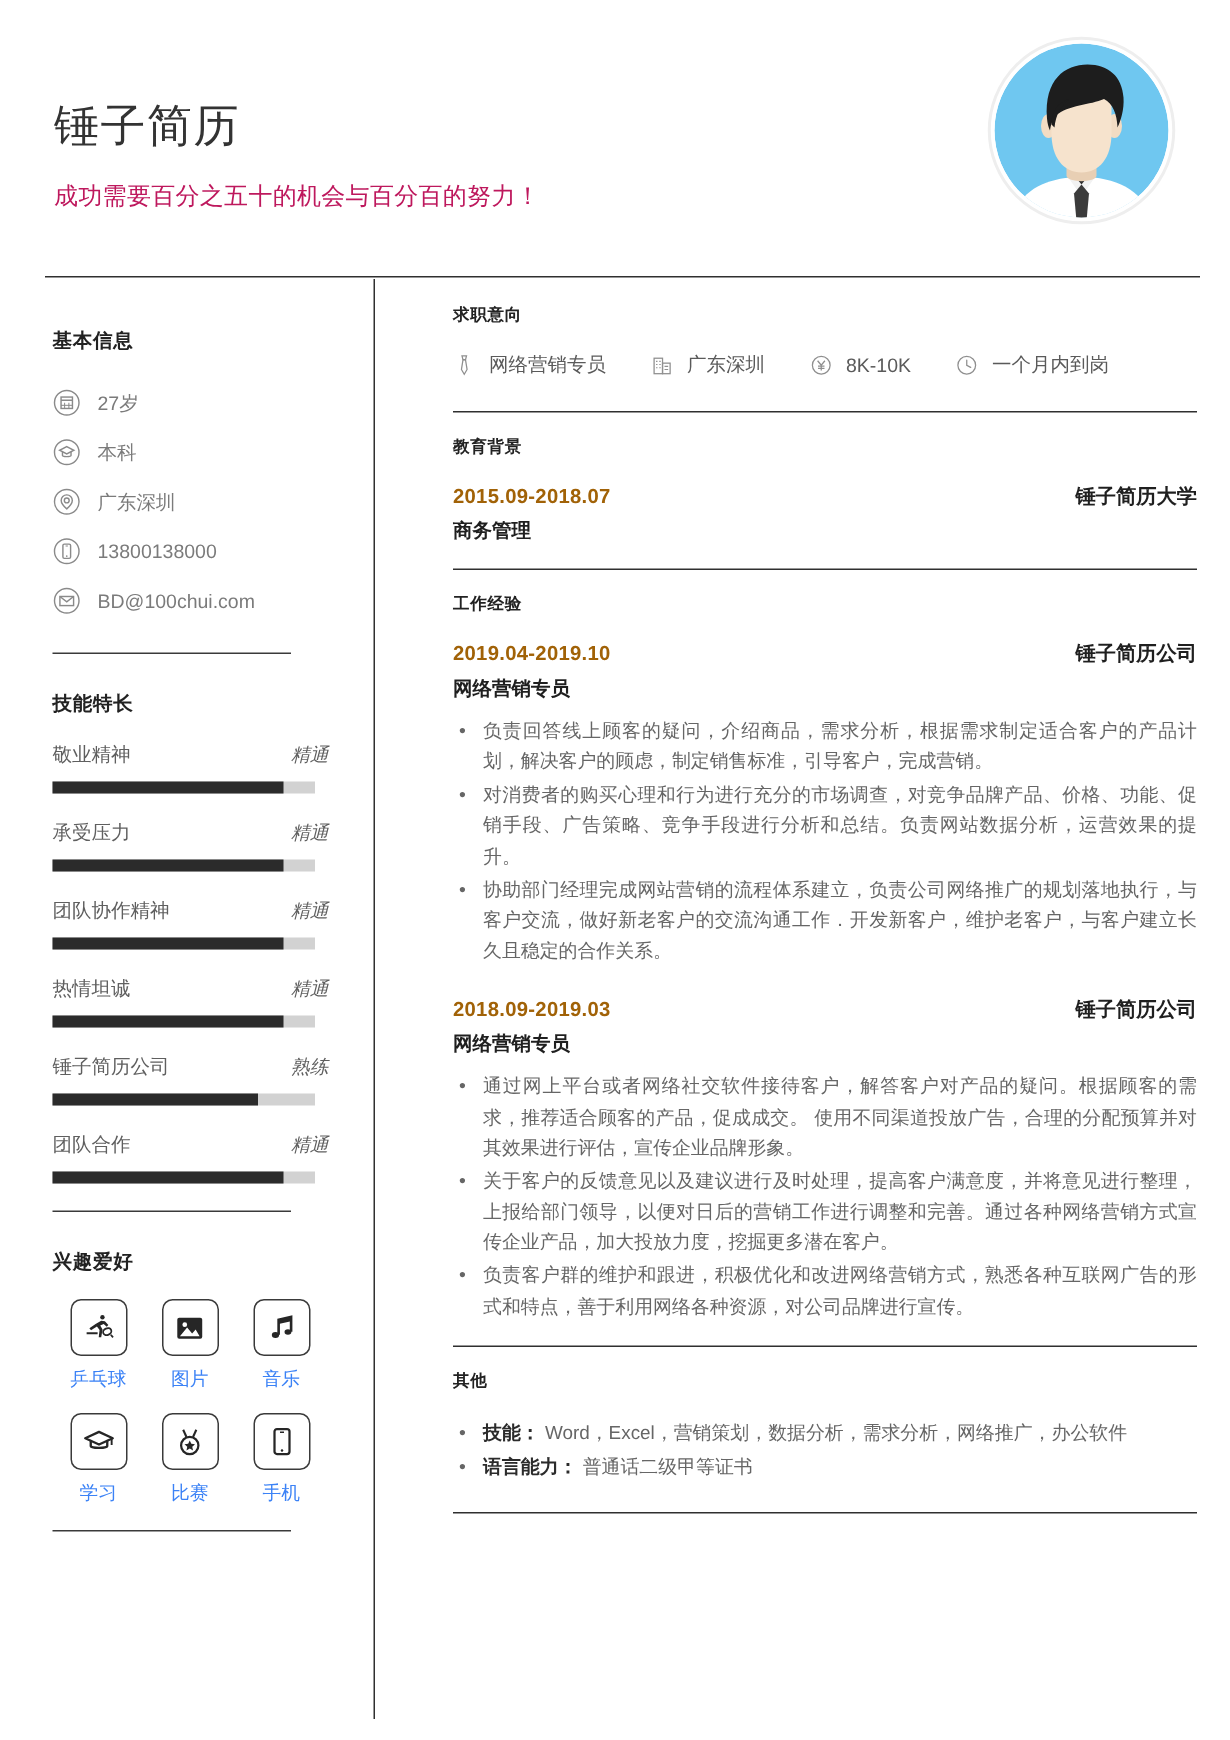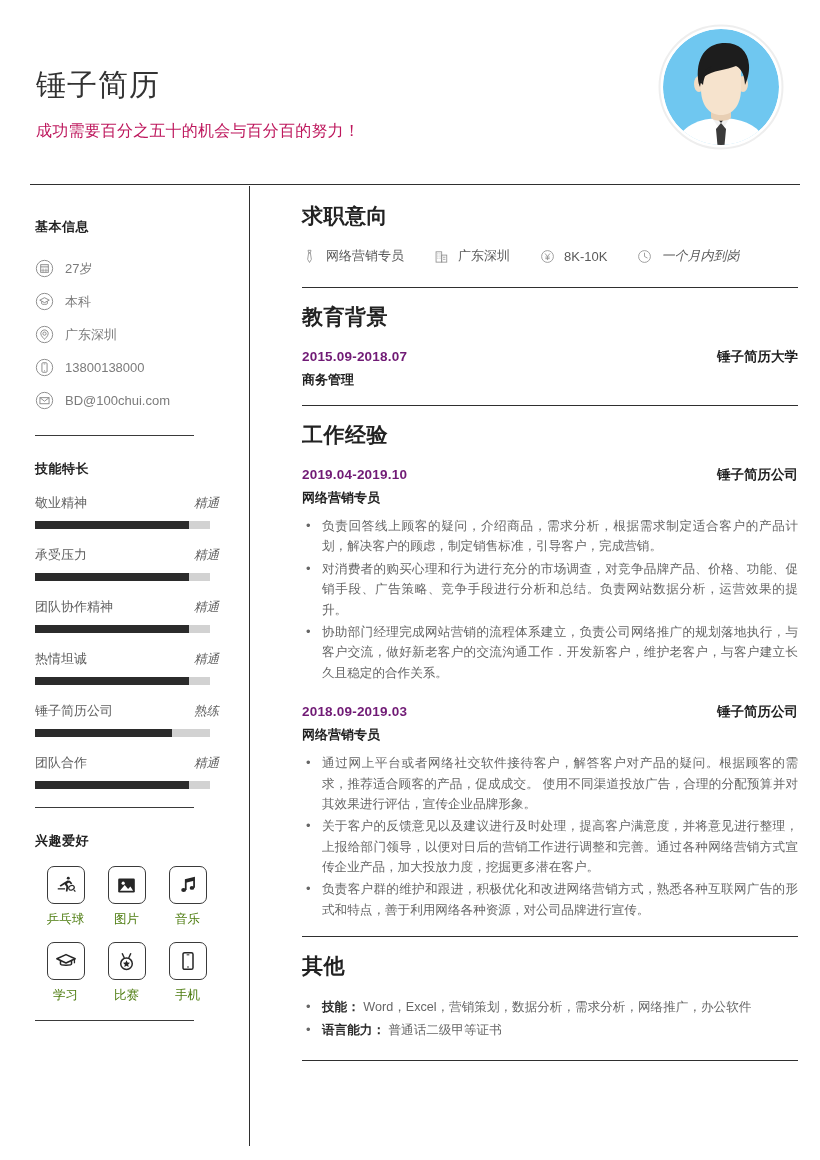--- a/index.html
+++ b/index.html
@@ -151,39 +151,39 @@
     height: 38px;
     border: 1.6px solid #3a3a3a;
     border-radius: 7px;
     margin: 0 auto 7px auto;
     display: flex;
     align-items: center;
     justify-content: center;
     box-sizing: border-box;
   }
   .hobby-box svg { display: block; }
-  .hobby-label { font-size: 12.5px; color: #4d7c0f; }
+  .hobby-label { font-size: 12.5px; color: #3b82f6; }
 
   .side-rule-bottom {
     border-top: 1.2px solid #3a3a3a;
     margin: 2px 25px 0 0;
   }
 
   
   .main {
     flex: 1;
     box-sizing: border-box;
     padding: 18px 22px 0 53px;
   }
   .sec-rule {
     border-top: 1.5px solid #2f2f2f;
     margin: 0 0 15px 0;
   }
   .sec-heading {
-    font-size: 21px;
+    font-size: 11px;
     font-weight: bold;
     color: #222222;
     margin: 0 0 17px 0;
     letter-spacing: 0.5px;
   }
   .section { margin-bottom: 16px; }
 
   
   .intent-row {
     display: flex;
@@ -191,39 +191,39 @@
     margin-bottom: 22px;
   }
   .intent-item {
     display: flex;
     align-items: center;
     font-size: 13px;
     color: #5a5a5a;
     margin-right: 30px;
     white-space: nowrap;
   }
-  .intent-item:last-child { margin-right: 0; font-style: italic; }
+  .intent-item:last-child { margin-right: 0; }
   .intent-ico {
     width: 15px; height: 15px;
     margin-right: 9px;
     flex: 0 0 15px;
   }
   .intent-ico svg { display: block; }
 
   
   .entry { margin-bottom: 6px; }
   .entry-head {
     display: flex;
     justify-content: space-between;
     align-items: baseline;
   }
   .entry-date {
     font-size: 13.5px;
     font-weight: bold;
-    color: #701a75;
+    color: #a16207;
     letter-spacing: 0.2px;
   }
   .entry-org {
     font-size: 13.5px;
     font-weight: bold;
     color: #1f1f1f;
   }
   .entry-sub {
     font-size: 13px;
     font-weight: bold;

